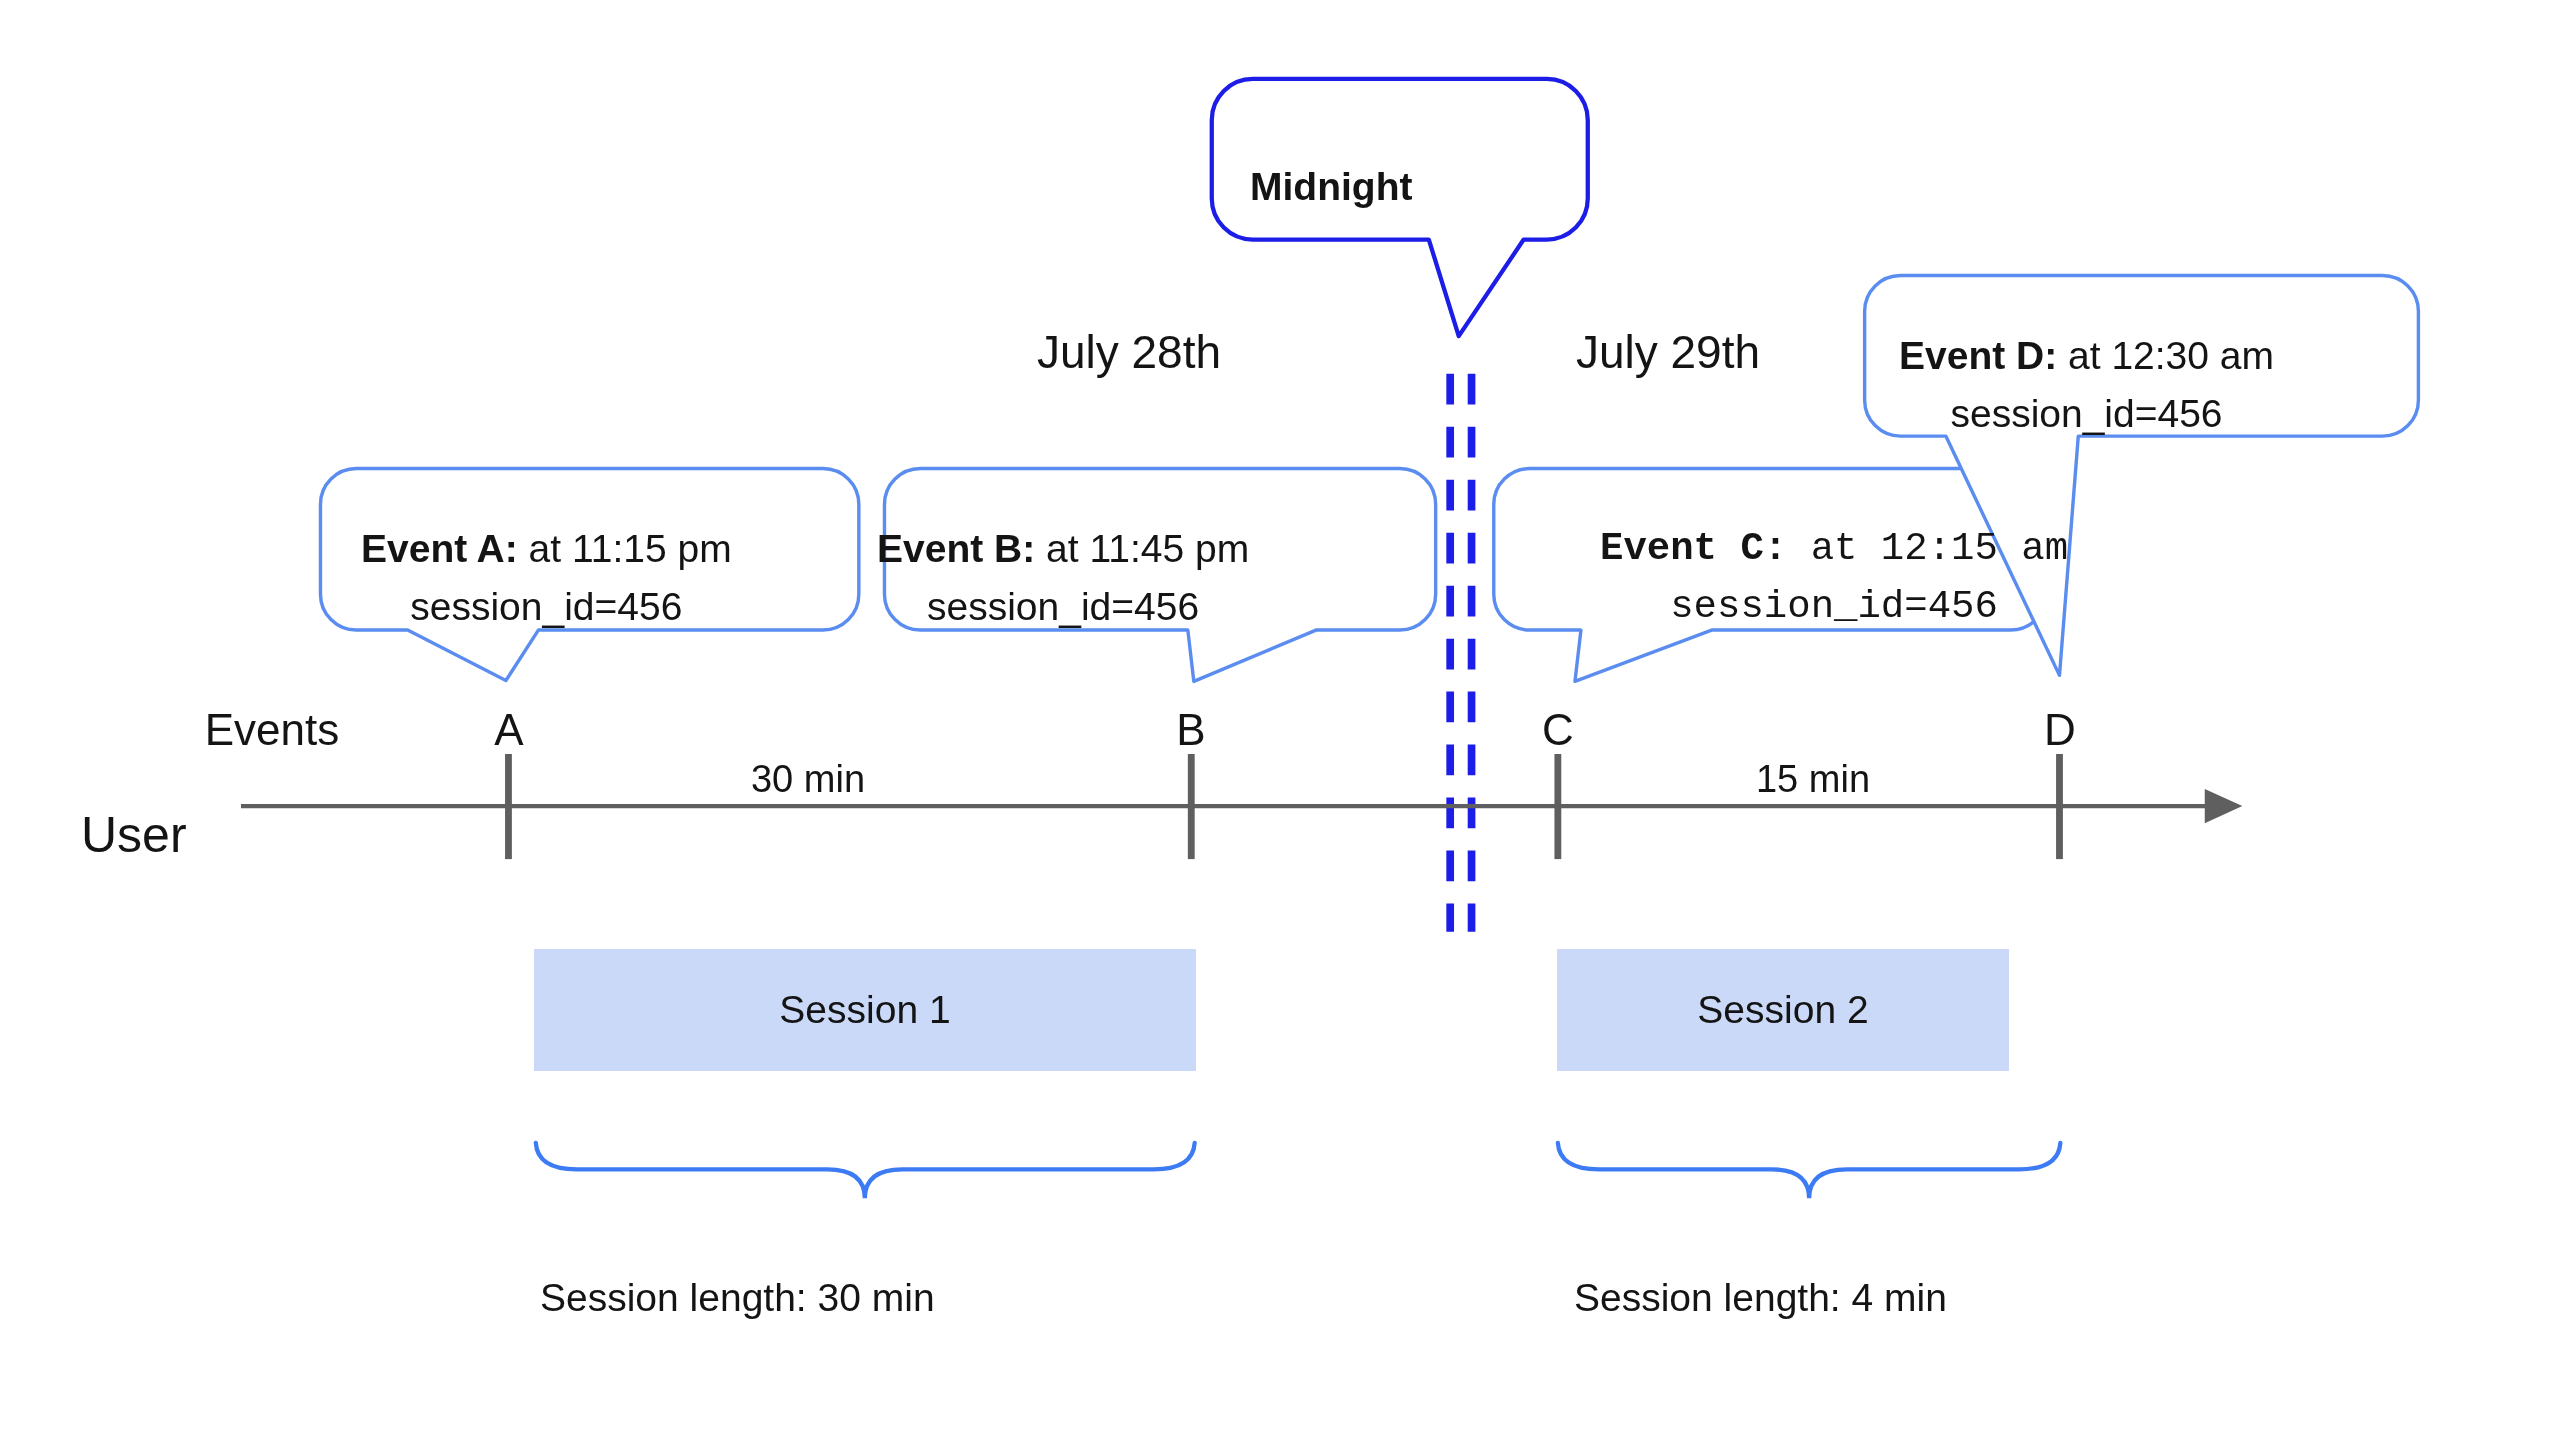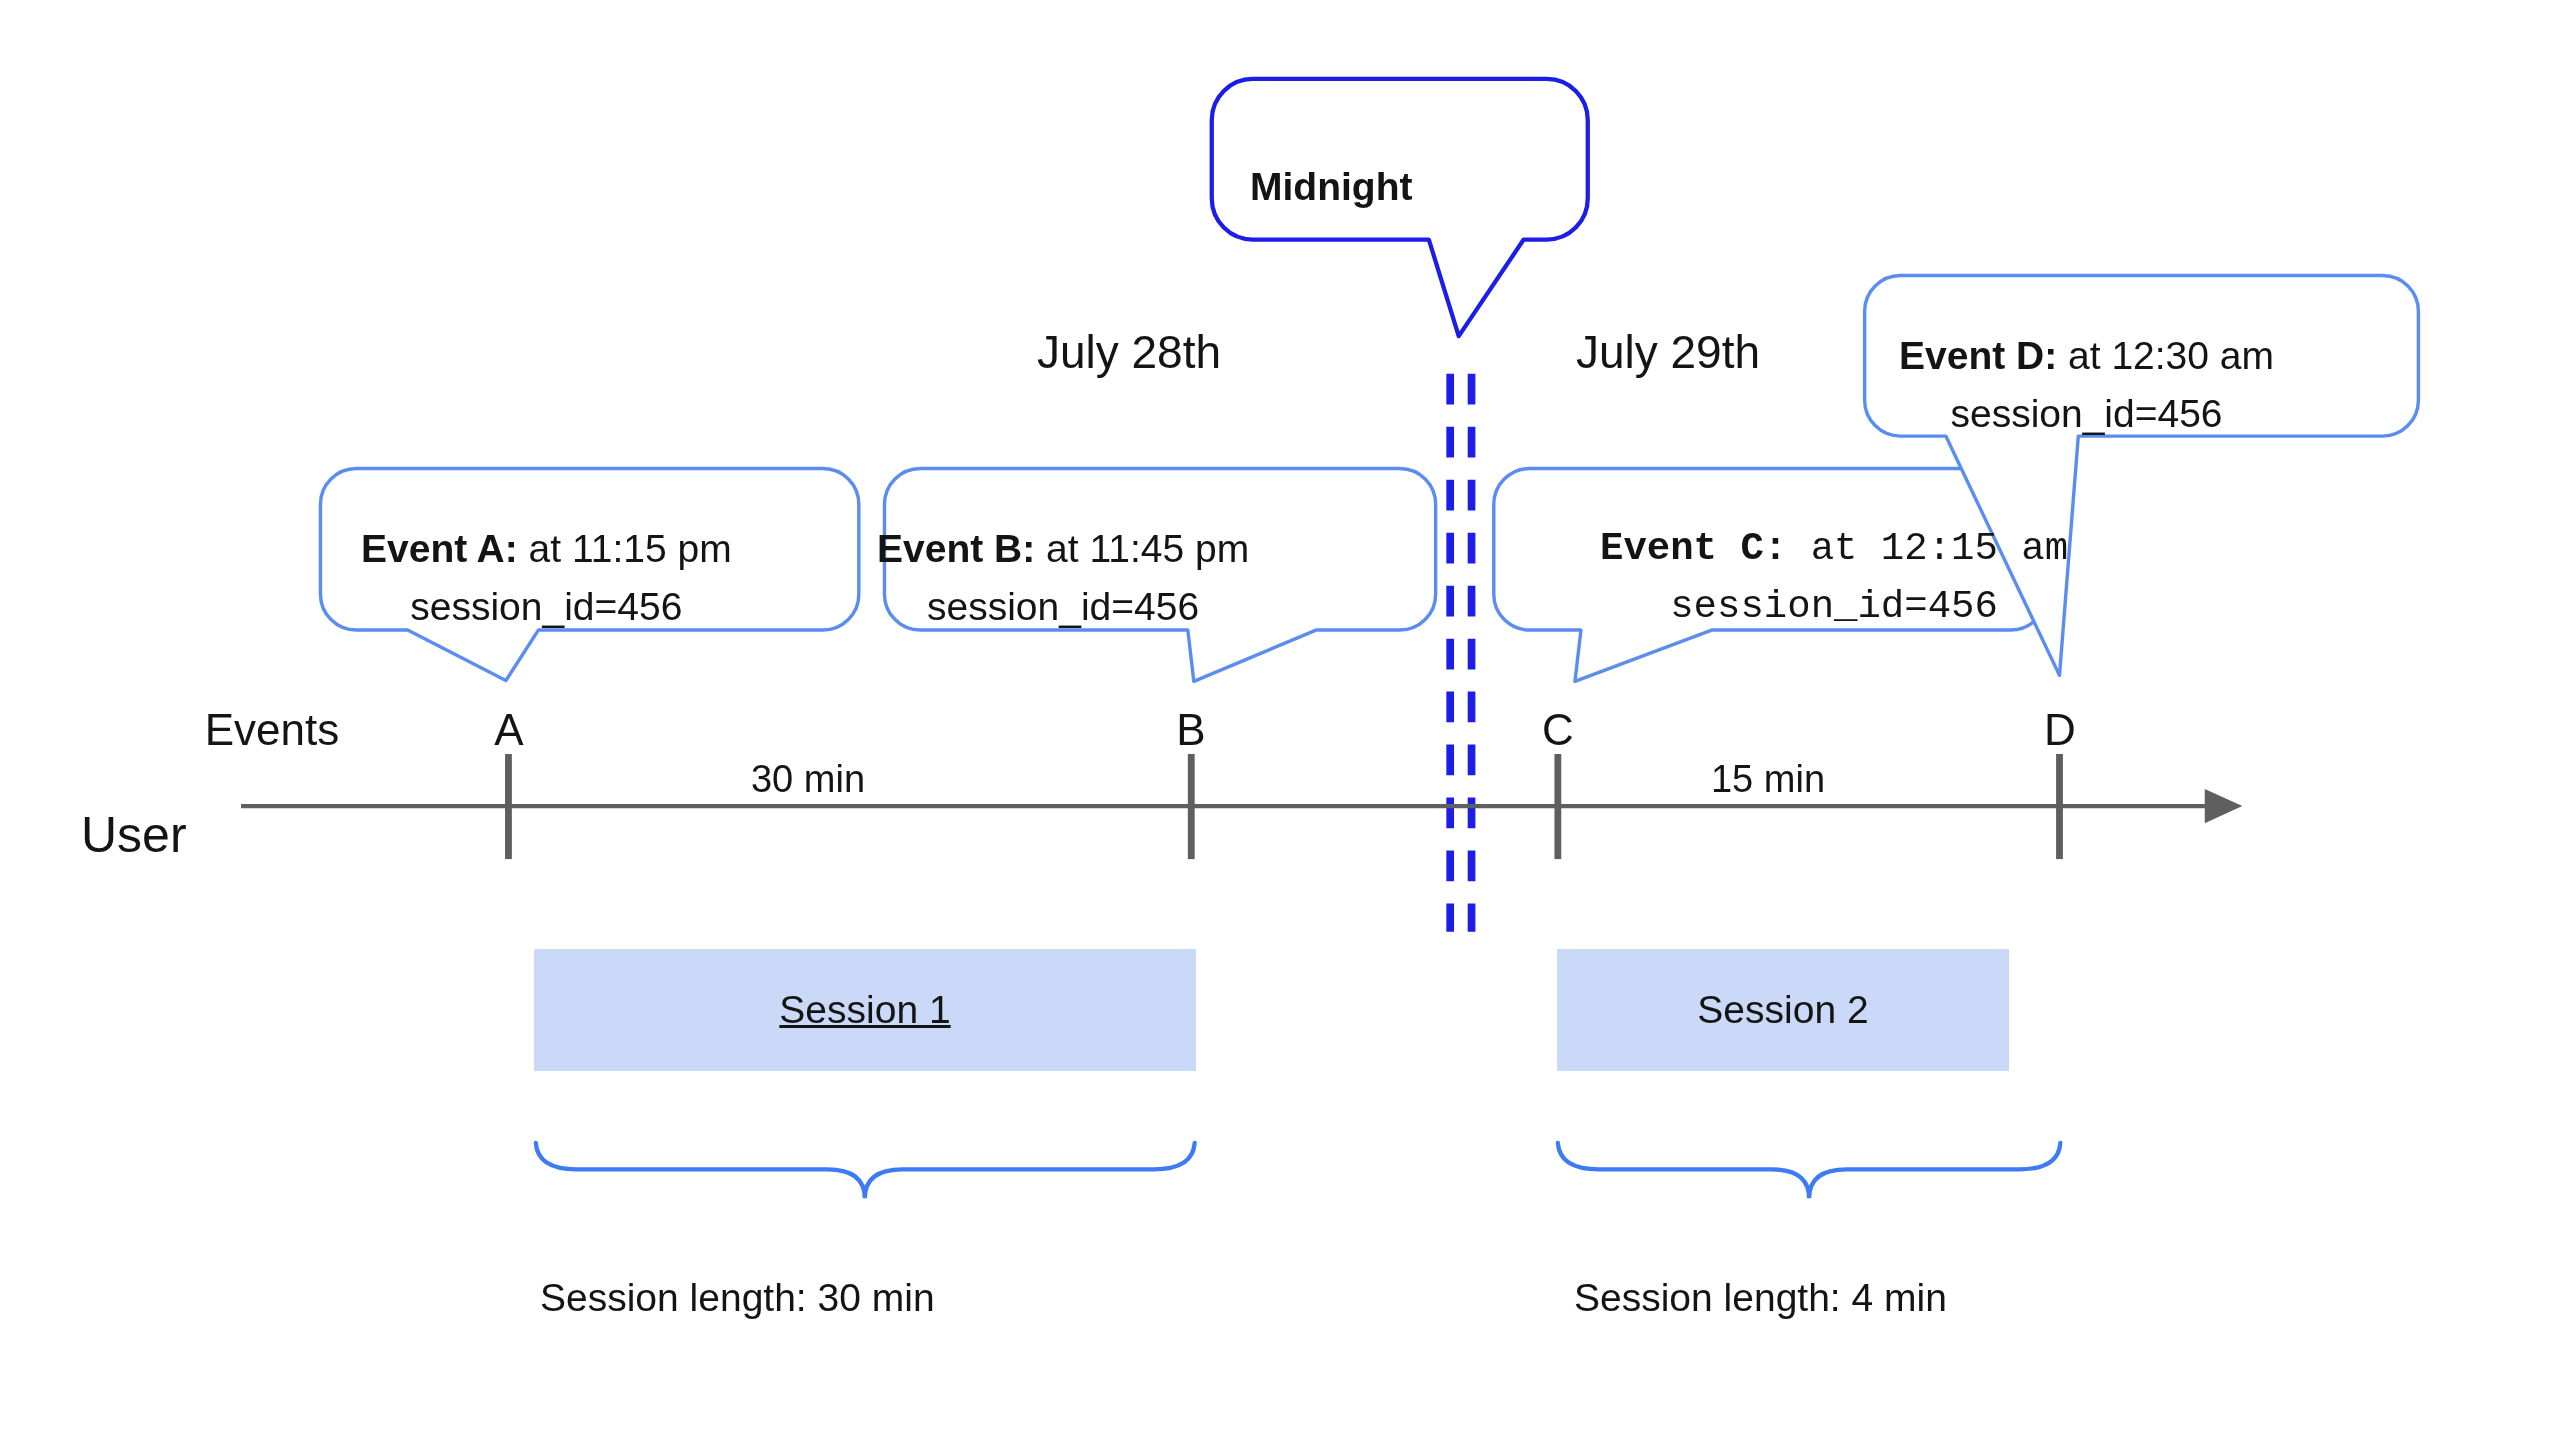--- a/index.html
+++ b/index.html
@@ -85,23 +85,23 @@
 
   <div class="lbl events-label centered" style="left:272px;top:684px;">Events</div>
   <div class="lbl user-label" style="left:81px;top:785px;">User</div>
 
   <div class="lbl tick-letter centered" style="left:509px;top:684px;">A</div>
   <div class="lbl tick-letter centered" style="left:1191px;top:684px;">B</div>
   <div class="lbl tick-letter centered" style="left:1558px;top:684px;">C</div>
   <div class="lbl tick-letter centered" style="left:2060px;top:684px;">D</div>
 
   <div class="lbl interval-label centered" style="left:808px;top:737px;">30 min</div>
-  <div class="lbl interval-label centered" style="left:1768px;top:737px;">15 min</div>
+  <div class="lbl interval-label centered" style="left:1813px;top:737px;">15 min</div>
 
-  <div class="session-box" style="left:534px;width:662px;text-decoration:underline;">
+  <div class="session-box" style="left:534px;width:662px;">
     <span>Session 1</span>
   </div>
   <div class="session-box" style="left:1557px;width:452px;">
     <span>Session 2</span>
   </div>
 
   <div class="lbl session-length" style="left:540px;top:1255px;">Session length: 30 min</div>
   <div class="lbl session-length" style="left:1574px;top:1255px;">Session length: 4 min</div>
 
 </div>

